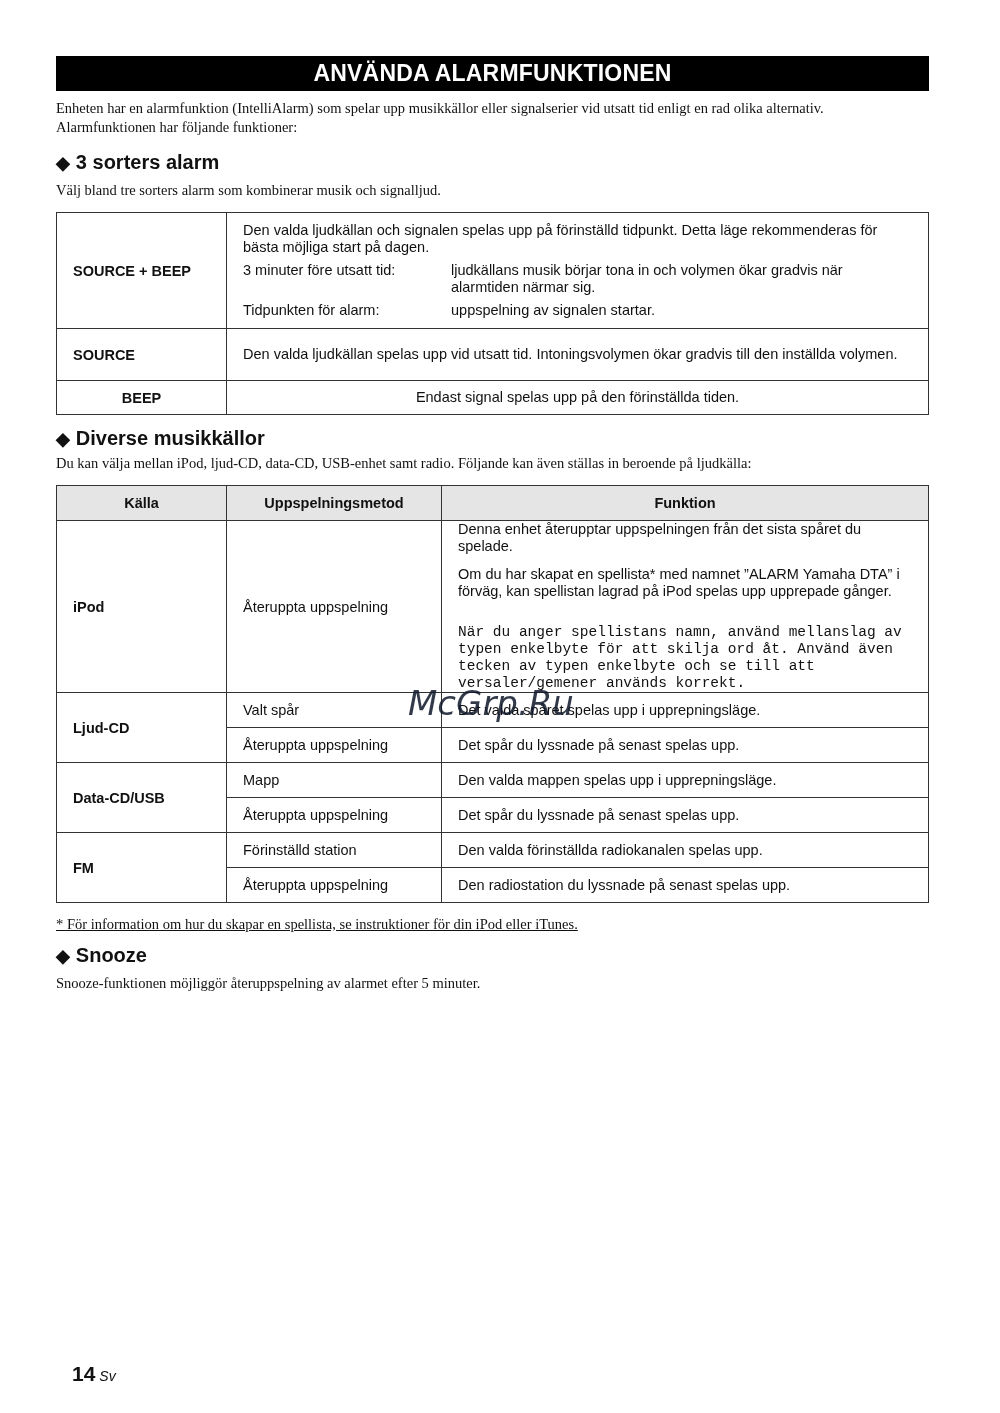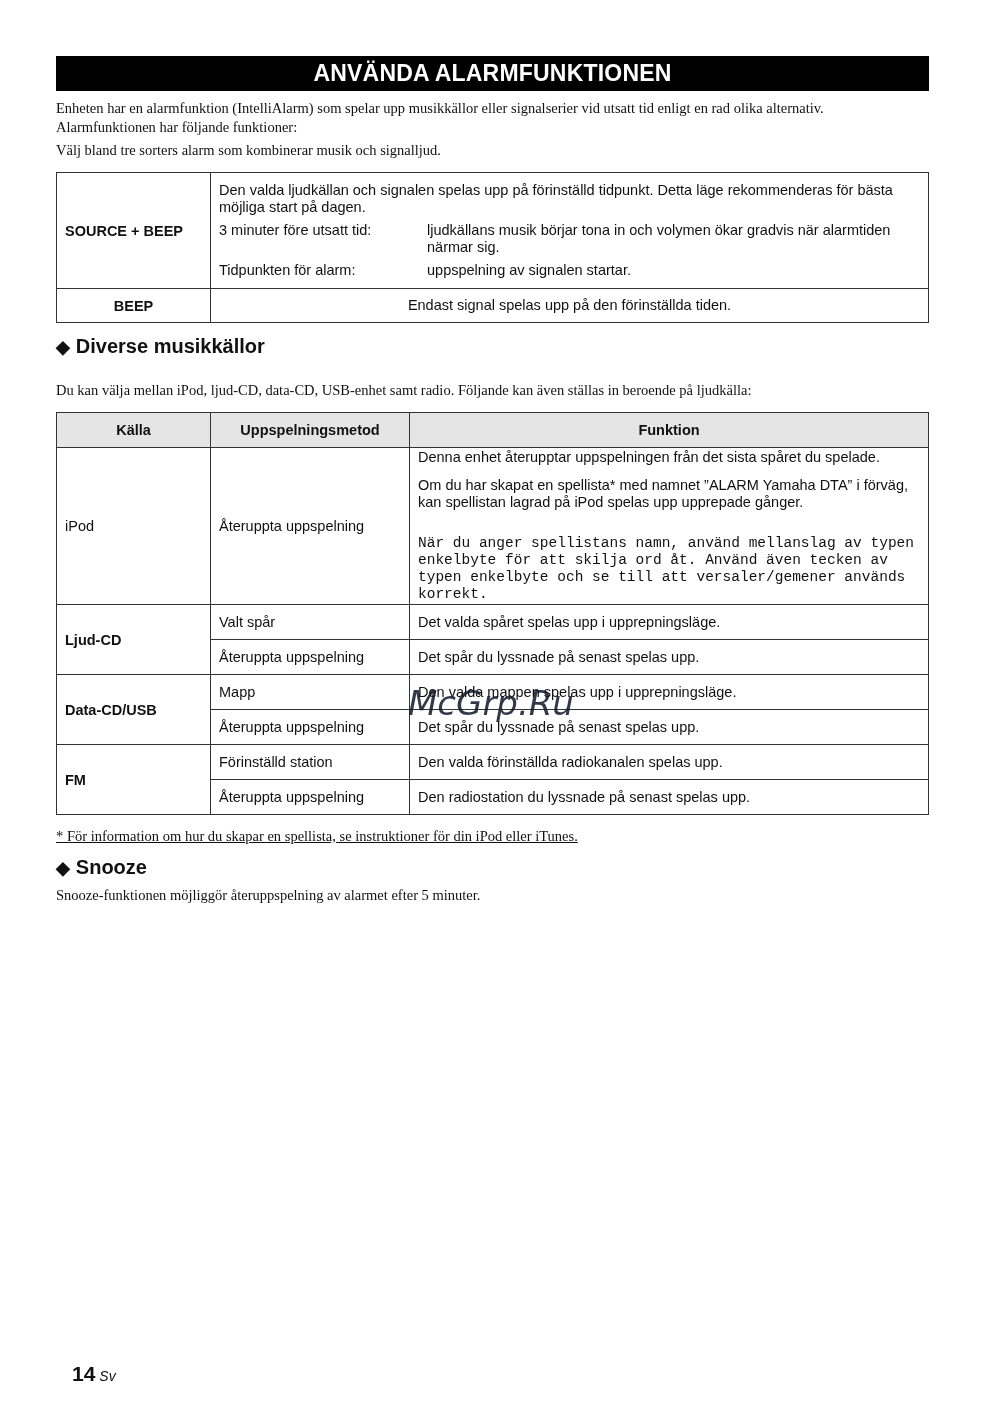--- a/index.html
+++ b/index.html
@@ -10,21 +10,21 @@
       font-family: "Liberation Sans", sans-serif; font-weight: bold; font-size: 23px; letter-spacing: 0.2px;
     }
     .serif { font-family: "Liberation Serif", serif; font-size: 14.5px; line-height: 19px; }
     .intro { margin-top: 8px; }
     h2 {
       font-family: "Liberation Sans", sans-serif; font-weight: bold; font-size: 20px;
       margin: 0; padding: 0; height: 30px; line-height: 30px;
     }
     h2 .diamond { font-size: 18px; margin-right: 6px; }
     table { border-collapse: collapse; width: 100%; font-family: "Liberation Sans", sans-serif; font-size: 14.5px; }
-    td, th { border: 1px solid #333; vertical-align: middle; padding: 0 8px; }
+    td, th { border: 1px solid #333; vertical-align: middle; padding: 0 16px; }
     td.key { font-weight: bold; width: 137px; }
     th { background: #e5e5e5; font-weight: bold; height: 34px; }
     .p { line-height: 17px; margin: 0; }
     .row2 { display: flex; margin-top: 6px; }
     .row2 .l { width: 208px; flex: none; }
     .row2 .r { flex: 1; }
     .watermark {
       position: absolute; left: 408px; top: 683px; color: #0f172a;
       font-family: "DejaVu Sans", sans-serif; font-style: italic; font-size: 34px; opacity: 0.85; pointer-events: none;
     }
@@ -36,61 +36,70 @@
 <body>
 
 <div class="page">
   <div class="title-bar">ANVÄNDA ALARMFUNKTIONEN</div>
 
   <div class="serif intro">
     <div>Enheten har en alarmfunktion (IntelliAlarm) som spelar upp musikkällor eller signalserier vid utsatt tid enligt en rad olika alternativ.</div>
     <div>Alarmfunktionen har följande funktioner:</div>
   </div>
 
+  <h2 style="margin-top:10px;">
+    <span class="diamond">◆</span><span>3 sorters alarm</span>
+  </h2>
   <div class="serif" style="margin-top:4px;">Välj bland tre sorters alarm som kombinerar musik och signalljud.</div>
 
   <table style="margin-top:12px;">
     <tbody>
         <tr style="height:116px;">
       <td class="key">SOURCE + BEEP</td>
       <td>
         <p class="p">Den valda ljudkällan och signalen spelas upp på förinställd tidpunkt. Detta läge rekommenderas för bästa möjliga start på dagen.</p>
         <div class="row2">
           <div class="l p">3 minuter före utsatt tid:</div>
           <div class="r p">ljudkällans musik börjar tona in och volymen ökar gradvis när alarmtiden närmar sig.</div>
         </div>
         <div class="row2">
           <div class="l p">Tidpunkten för alarm:</div>
           <div class="r p">uppspelning av signalen startar.</div>
         </div>
       </td>
     </tr>
+    <tr style="height:52px;">
+      <td class="key">SOURCE</td>
+      <td>
+            <p class="p">Den valda ljudkällan spelas upp vid utsatt tid. Intoningsvolymen ökar gradvis till den inställda volymen.</p>
+          </td>
+    </tr>
     <tr style="height:34px;text-align:center;">
       <td class="key">BEEP</td>
       <td>
             <p class="p">Endast signal spelas upp på den förinställda tiden.</p>
           </td>
     </tr>
   </tbody>
     </table>
 
   <h2 style="margin-top:8px;">
     <span class="diamond">◆</span><span>Diverse musikkällor</span>
   </h2>
-  <div class="serif" style="margin-top:20px;">Du kan välja mellan iPod, ljud-CD, data-CD, USB-enhet samt radio. Följande kan även ställas in beroende på ljudkälla:</div>
+  <div class="serif" style="margin-top:1px;">Du kan välja mellan iPod, ljud-CD, data-CD, USB-enhet samt radio. Följande kan även ställas in beroende på ljudkälla:</div>
 
   <table style="margin-top:12px;">
     <tbody>
         <tr>
       <th style="width:137px;">Källa</th>
       <th style="width:182px;">Uppspelningsmetod</th>
       <th>Funktion</th>
     </tr>
     <tr style="height:157px;">
-      <td class="key" style="font-weight:normal;">iPod</td>
+      <td class="key" style="font-weight:bold;">iPod</td>
       <td>Återuppta uppspelning</td>
       <td>
         <p class="p">Denna enhet återupptar uppspelningen från det sista spåret du spelade.</p>
         <p class="p" style="margin-top:11px;">Om du har skapat en spellista* med namnet ”ALARM Yamaha DTA” i förväg, kan spellistan lagrad på iPod spelas upp upprepade gånger.</p>
         <p class="p" style="margin-top:24px;font-family:Liberation Mono, monospace;">När du anger spellistans namn, använd mellanslag av typen enkelbyte för att skilja ord åt. Använd även tecken av typen enkelbyte och se till att versaler/gemener används korrekt.</p>
       </td>
     </tr>
     <tr style="height:35px;">
       <td class="key" rowspan="2">Ljud-CD</td>
       <td>Valt spår</td>

